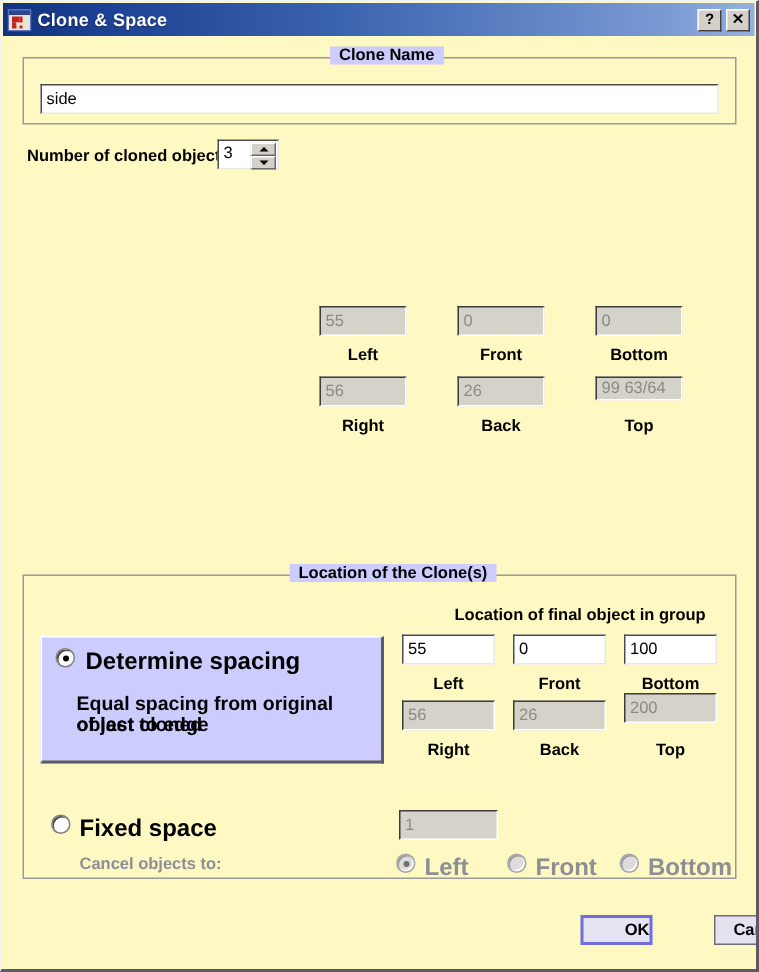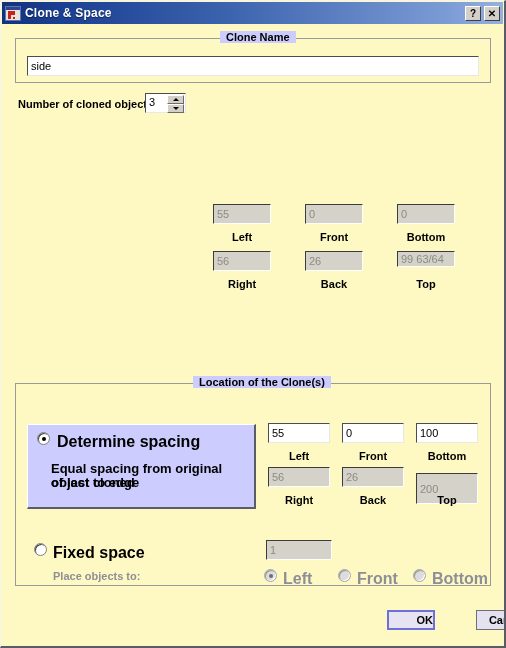--- a/index.html
+++ b/index.html
@@ -306,50 +306,51 @@
   <input class="txtbox disabled" readonly="" style="left: 304px; top: 250px; width: 58px; height: 20px;" value="26">
   <div class="fieldlabel" style="left:304px; top:277px; width:58px;">Back</div>
 
   <input class="txtbox disabled" readonly="" style="left: 396px; top: 250px; width: 58px; height: 16px;" value="99 63/64">
   <div class="fieldlabel" style="left:396px; top:277px; width:58px;">Top</div>
 
   <div class="groupbox" style="left:14px; top:382px; width:476px; height:203px;">
     <div class="groupbox-title" style="left:177px;">Location of the Clone(s)</div>
   </div>
 
+  <div class="plaintext" style="left:302px; top:403px;">Location of final object in group</div>
 
   <input class="txtbox" style="left: 267px; top: 422px; width: 62px; height: 20px;" value="55">
   <div class="fieldlabel" style="left:267px; top:449px; width:62px;">Left</div>
 
   <input class="txtbox" style="left: 341px; top: 422px; width: 62px; height: 20px;" value="0">
   <div class="fieldlabel" style="left:341px; top:449px; width:62px;">Front</div>
 
   <input class="txtbox" style="left: 415px; top: 422px; width: 62px; height: 20px;" value="100">
   <div class="fieldlabel" style="left:415px; top:449px; width:62px;">Bottom</div>
 
   <input class="txtbox disabled" readonly="" style="left: 267px; top: 466px; width: 62px; height: 20px;" value="56">
   <div class="fieldlabel" style="left:267px; top:493px; width:62px;">Right</div>
 
   <input class="txtbox disabled" readonly="" style="left: 341px; top: 466px; width: 62px; height: 20px;" value="26">
   <div class="fieldlabel" style="left:341px; top:493px; width:62px;">Back</div>
 
-  <input class="txtbox disabled" readonly="" style="left: 415px; top: 472px; width: 62px; height: 31px;" value="200">
+  <input class="txtbox disabled" readonly="" style="left: 415px; top: 461px; width: 62px; height: 20px;" value="200">
   <div class="fieldlabel" style="left:415px; top:493px; width:62px;">Top</div>
 
   <div class="panel" style="left:26px; top:423px; width:229px; height:85px;"></div>
   <div class="radio checked" style="left:36px; top:431px;"></div>
   <div class="radiolabel" style="left:56px; top:432px;">Determine spacing</div>
   <div class="helptext" style="left:50px; top:461px; width:200px;">Equal spacing from original object to edge</div>
   <div class="helptext" style="left:50px; top:475px; width:200px;">of last cloned</div>
 
   <div class="radio" style="left:33px; top:542px;"></div>
   <div class="radiolabel" style="left:52px; top:543px;">Fixed space</div>
   <input class="txtbox disabled" readonly="" style="left: 265px; top: 539px; width: 66px; height: 20px;" value="1">
 
-  <div class="plaintext dim" style="left:52px; top:569px;">Place objects to:</div>
+  <div class="plaintext dim" style="left:52px; top:569px;">Cancel objects to:</div>
 
   <div class="radio disabled checked" style="left:263px; top:568px;"></div>
   <div class="radiolabel dim" style="left:282px; top:569px;">Left</div>
 
   <div class="radio disabled" style="left:337px; top:568px;"></div>
   <div class="radiolabel dim" style="left:356px; top:569px;">Front</div>
 
   <div class="radio disabled" style="left:412px; top:568px;"></div>
   <div class="radiolabel dim" style="left:431px; top:569px;">Bottom</div>
 

